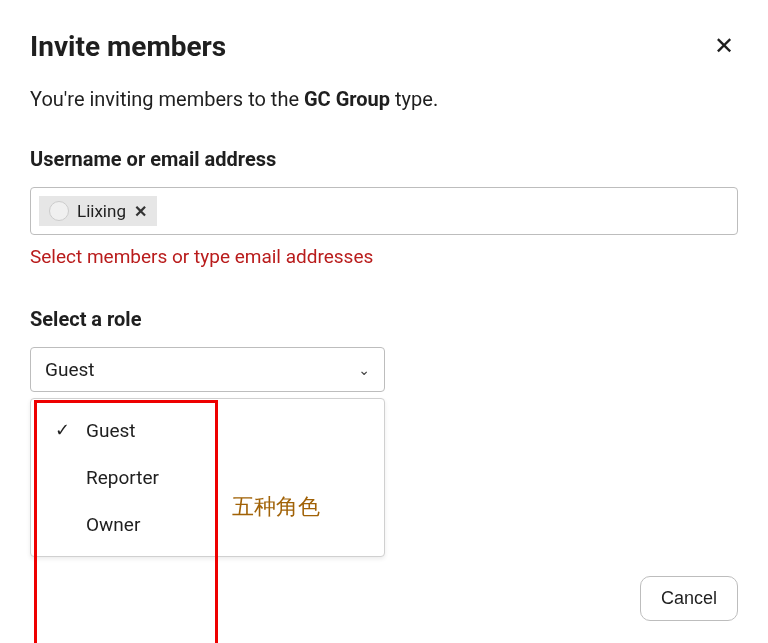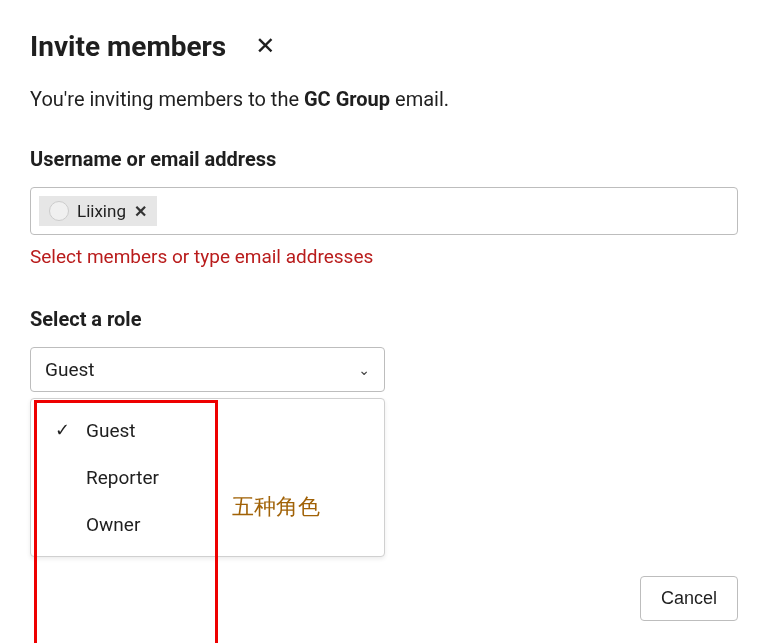--- a/index.html
+++ b/index.html
@@ -7,23 +7,23 @@
       font-family: -apple-system, BlinkMacSystemFont, "Segoe UI", Roboto, sans-serif;
       background: #fff;
       width: 768px;
       height: 643px;
       position: relative;
       padding: 30px;
       color: #1f1f1f;
     }
     .header-row {
       display: flex;
+      justify-content: space-between;
       align-items: flex-start;
       margin-bottom: 24px;
-      gap: 25px;
     }
     .title {
       font-size: 28px;
       font-weight: 700;
       color: #1f1f1f;
     }
     .close-btn {
       font-size: 24px;
       line-height: 1;
       cursor: pointer;
@@ -132,21 +132,21 @@
     }
     .footer {
       position: absolute;
       bottom: 22px;
       right: 30px;
       display: flex;
       gap: 10px;
     }
     .btn {
       padding: 11px 20px;
-      border-radius: 4px;
+      border-radius: 10px;
       font-size: 18px;
       cursor: pointer;
       border: 1px solid #bdbdbd;
       background: #fff;
       color: #1f1f1f;
     }
     .btn-primary {
       background: #1f75cb;
       border-color: #1f75cb;
       color: #fff;
@@ -156,21 +156,21 @@
 <body>
 
 <div class="header-row">
   <h1 class="title">Invite members</h1>
   <button class="close-btn">
     <span>✕</span>
   </button>
 </div>
 
 <p class="subtitle">
-  <span>You're inviting members to the </span><b>GC Group</b><span> email.</span>
+  <span>You're inviting members to the </span><b>GC Group</b><span> type.</span>
 </p>
 
 <label class="field-label">Username or email address</label>
 
 <div class="token-input">
   <div class="token">
     <span class="avatar"></span>
     <span>Liixing</span>
     <button class="token-remove">
       <span>✕</span>

